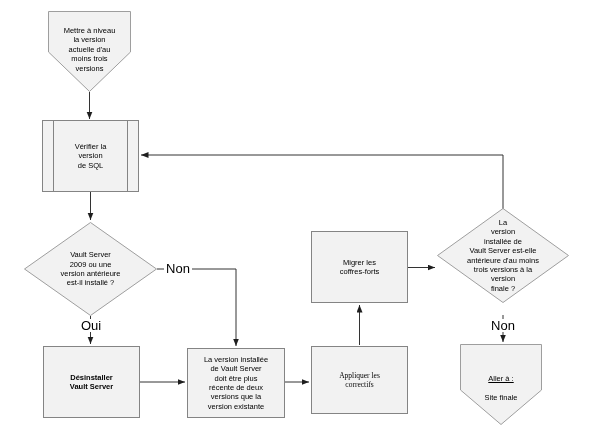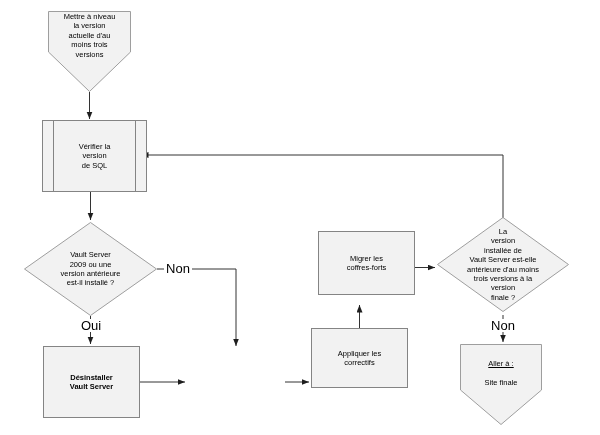--- a/index.html
+++ b/index.html
@@ -42,28 +42,28 @@
     <path class="conn" d="M359.5,345 V305" marker-end="url(#ah)"></path>
     <path class="conn" d="M408,267.5 H435" marker-end="url(#ah)"></path>
     <path class="conn" d="M503,220 V155 H141" marker-end="url(#ah)"></path>
     <path class="conn" d="M503,315 V342" marker-end="url(#ah)"></path>
   </svg>
 
   <div class="node top-align" style="left:48px;top:11px;width:83px;height:81px;">
     <svg class="shape-svg" viewBox="0 0 83 81" preserveAspectRatio="none">
       <polygon points="0.5,0.5 82.5,0.5 82.5,41 41.5,80.5 0.5,41"></polygon>
     </svg>
-    <div class="label" style="padding-top:1px;">Mettre à niveau
+    <div class="label" style="padding-top:15px;">Mettre à niveau
 la version
 actuelle d'au
 moins trois
 versions</div>
   </div>
 
-  <div class="node box" style="left:42px;top:120px;width:105px;height:72px;">
+  <div class="node box" style="left:42px;top:120px;width:97px;height:72px;">
     <div class="predef-line" style="left:10px;"></div>
     <div class="predef-line" style="right:10px;"></div>
     <div class="label">Vérifier la
 version
 de SQL</div>
   </div>
 
   <div class="node" style="left:24px;top:222px;width:133px;height:94px;">
     <svg class="shape-svg" viewBox="0 0 133 94" preserveAspectRatio="none">
       <polygon points="66.5,0.5 132.5,47 66.5,93.5 0.5,47"></polygon>
@@ -72,50 +72,58 @@
 2009 ou une
 version antérieure
 est-il installé ?</div>
   </div>
 
   <div class="node box" style="left:43px;top:346px;width:97px;height:72px;font-weight:bold;">
     <div class="label">Désinstaller
 Vault Server</div>
   </div>
 
+  <div class="node box" style="left:187px;top:348px;width:98px;height:70px;">
+    <div class="label">La version installée
+de Vault Server
+doit être plus
+récente de deux
+versions que la
+version existante</div>
+  </div>
 
-  <div class="node box" style="left:311px;top:328px;width:97px;height:60px;">
+  <div class="node box" style="left:311px;top:346px;width:97px;height:68px;font-family:Liberation Serif, serif;">
     <div class="label">Appliquer les
 correctifs</div>
   </div>
 
-  <div class="node box" style="left:311px;top:231px;width:97px;height:64px;margin-left:7px;">
+  <div class="node box" style="left:311px;top:231px;width:97px;height:72px;">
     <div class="label">Migrer les
 coffres-forts</div>
   </div>
 
-  <div class="node" style="left:437px;top:217px;width:132px;height:95px;">
+  <div class="node" style="left:437px;top:208px;width:132px;height:95px;">
     <svg class="shape-svg" viewBox="0 0 132 95" preserveAspectRatio="none">
       <polygon points="66,0.5 131.5,47.5 66,94.5 0.5,47.5"></polygon>
     </svg>
     <div class="label">La
 version
 installée de
 Vault Server est-elle
 antérieure d'au moins
 trois versions à la
 version
 finale ?</div>
   </div>
 
   <div class="node top-align" style="left:460px;top:344px;width:82px;height:81px;">
     <svg class="shape-svg" viewBox="0 0 82 81" preserveAspectRatio="none">
       <polygon points="0.5,0.5 81.5,0.5 81.5,46 41,80.5 0.5,46"></polygon>
     </svg>
-    <div class="label goto-label" style="padding-top:6px;">
+    <div class="label goto-label" style="padding-top:21px;">
       <span class="underline">Aller à :</span>
       <span>Site finale</span>
     </div>
   </div>
 
   <div class="edge-label" style="left:164px;top:262px;width:28px;">Non</div>
   <div class="edge-label" style="left:77px;top:319px;width:28px;">Oui</div>
   <div class="edge-label" style="left:488px;top:319px;width:30px;">Non</div>
 
 </div>

